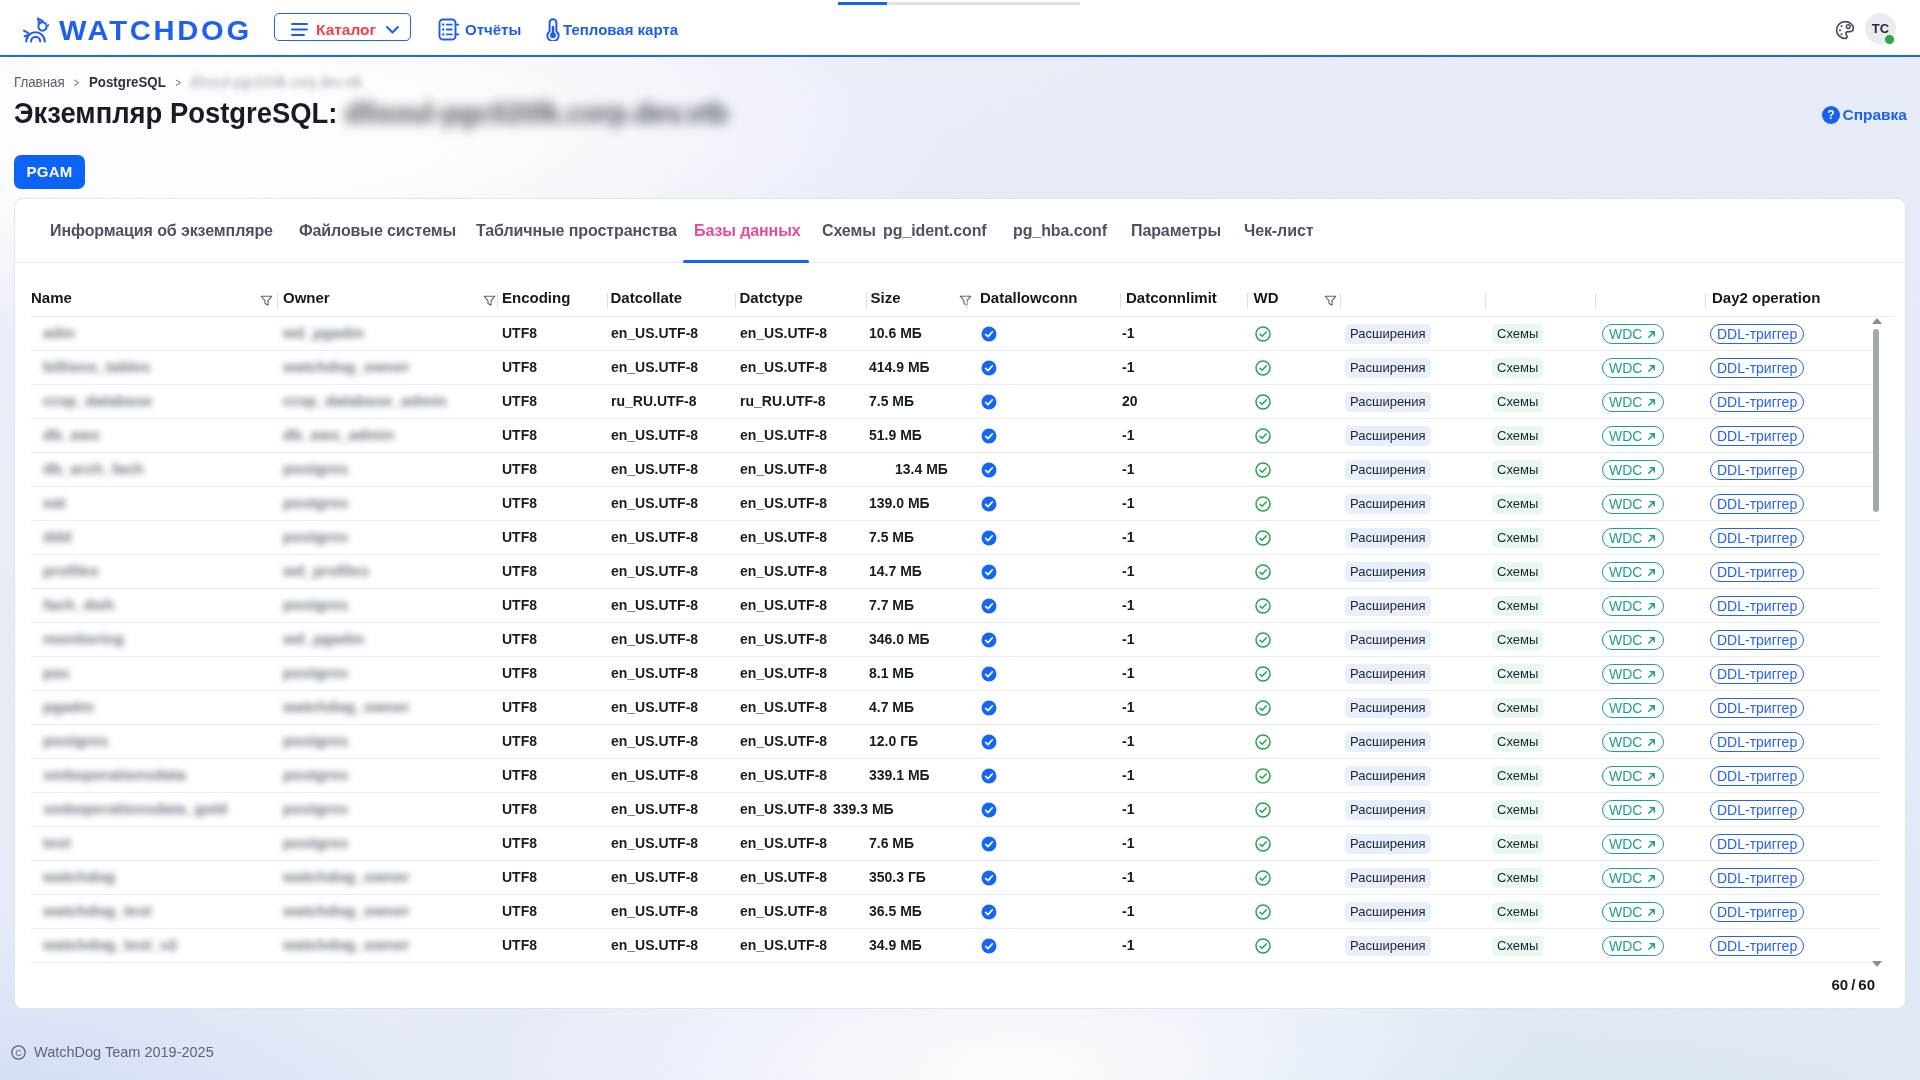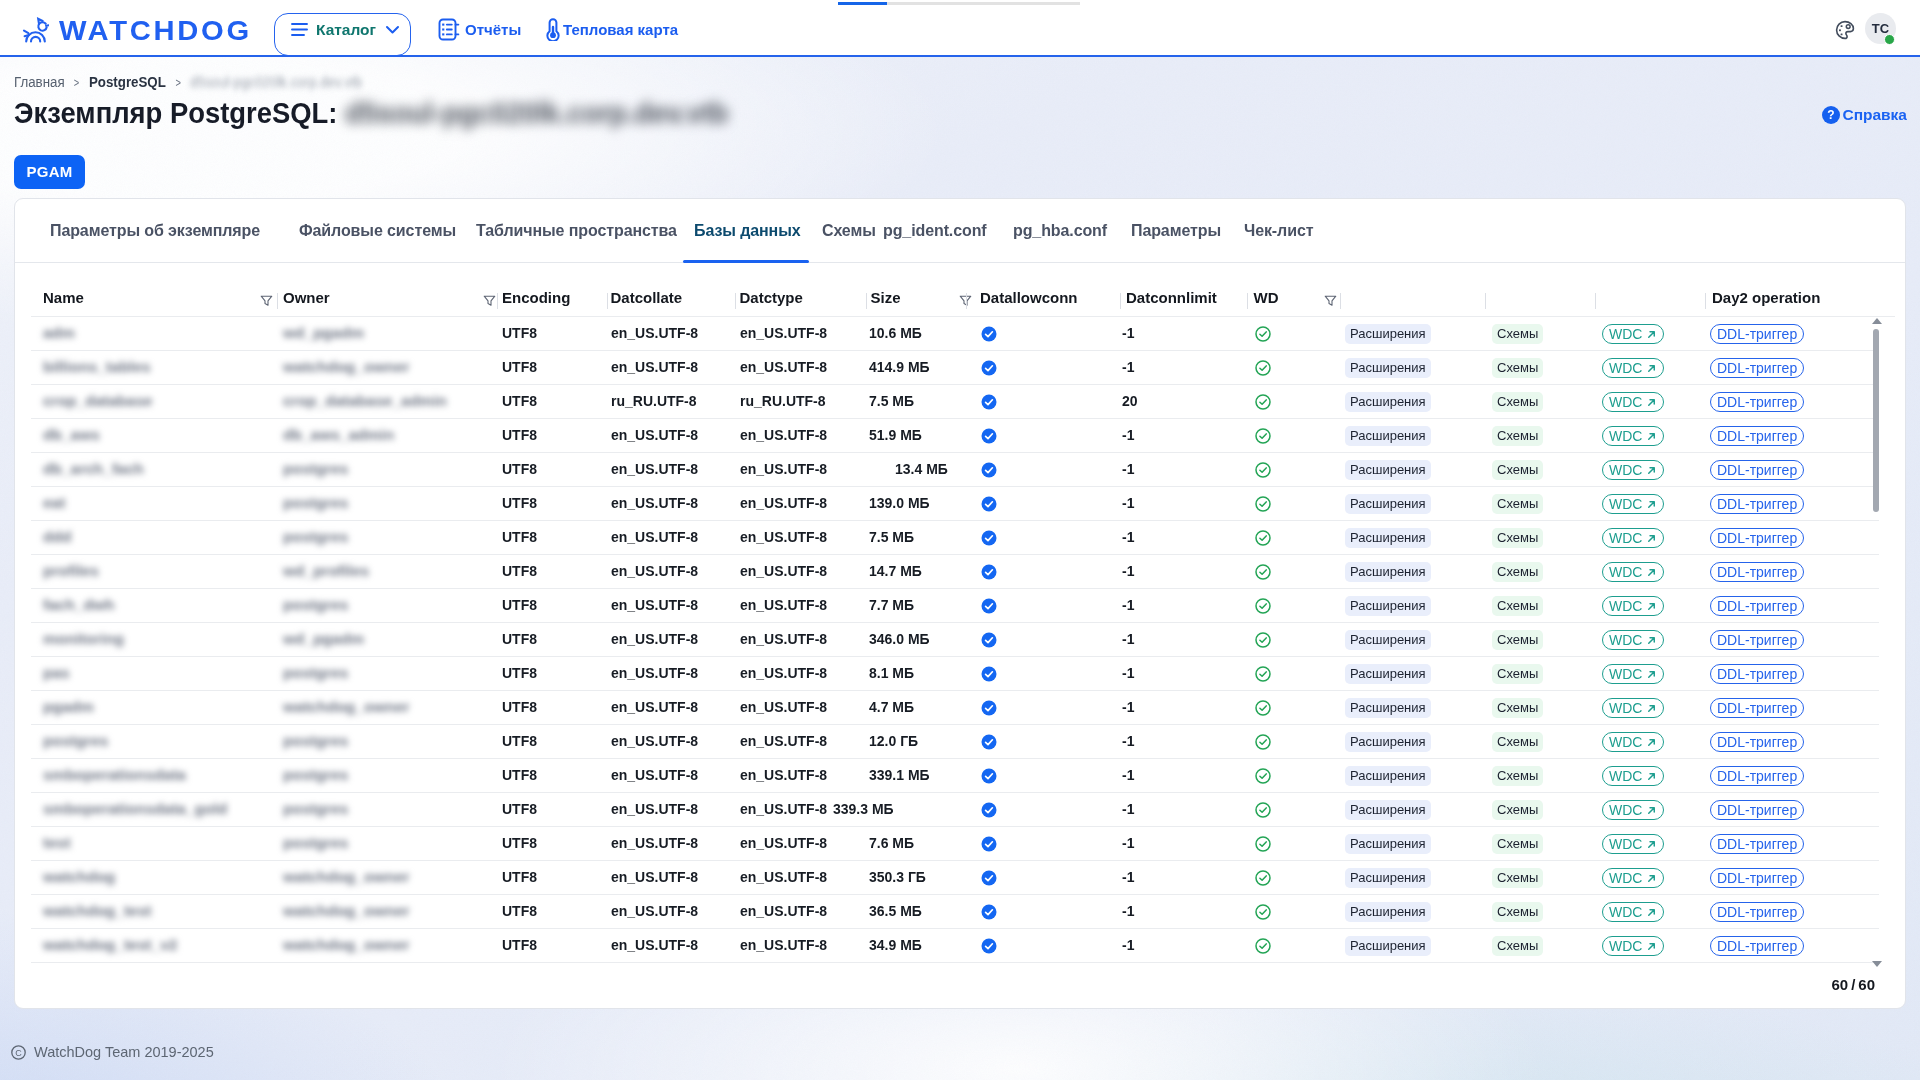--- a/index.html
+++ b/index.html
@@ -11,21 +11,21 @@
     radial-gradient(850px 450px at -2% 110%, rgba(125,162,233,0.28), rgba(125,162,233,0) 62%),
     radial-gradient(1050px 280px at 10% 12%, rgba(255,255,255,0.97) 25%, rgba(255,255,255,0) 72%),
     linear-gradient(155deg, #f1f4fa 0%, #e9edf8 30%, #e7ecf8 60%, #e2e9f6 100%);
 }
 .noise {position:absolute; left:0; top:0; width:1920px; height:1080px; z-index:0; opacity:0.55;}
 .nav {position:absolute; left:0; top:0; width:1920px; height:57px; background:#ffffff; border-bottom:2px solid #2563eb; z-index:5;}
 .lbar1 {position:absolute; left:838px; top:2px; width:49px; height:3px; background:#1565e8; z-index:6;}
 .lbar2 {position:absolute; left:887px; top:2px; width:193px; height:3px; background:#e2e2e2; z-index:6;}
 .logo-ico {position:absolute; left:22px; top:17px;}
 .logo-txt {position:absolute; left:59px; top:16px; font-size:27px; font-weight:700; color:#2060f0; letter-spacing:2.5px; transform:scaleX(1.08); transform-origin:left;}
-.cat-btn {position:absolute; left:274px; top:13px; width:137px; height:43px; border:1.5px solid #2463ee; border-radius:14px; color:#0f766e; z-index:6;}
+.cat-btn {position:absolute; left:274px; top:13px; width:137px; height:28px; border:1.5px solid #2463ee; border-radius:5px; color:#ef4444; z-index:6;}
 .cat-ham {position:absolute; left:16px; top:8px;}
 .cat-txt {position:absolute; left:41px; top:7px; font-size:15.5px; font-weight:700;}
 .cat-chev {position:absolute; left:110px; top:11px;}
 .navlink {position:absolute; top:0; height:57px; z-index:6; color:#1b5df0; font-size:15px; font-weight:700; white-space:nowrap;}
 .nl-ico {position:absolute; top:18px;}
 .nl-txt {position:absolute; top:21px;}
 .palette {position:absolute; left:1835px; top:20px; z-index:6;}
 .avatar {position:absolute; left:1865px; top:13px; width:31px; height:31px; border-radius:50%; background:#e9ebef; z-index:6; text-align:center; line-height:31px; font-size:13px; font-weight:700; color:#232c3d;}
 .avdot {position:absolute; left:1884px; top:34px; width:11px; height:11px; border-radius:50%; background:#28a648; border:1.5px solid #ffffff; z-index:7;}
 .crumbs {position:absolute; left:14px; top:74px; font-size:14px; color:#56606f; z-index:2; white-space:nowrap; transform:scaleX(0.95); transform-origin:left;}
@@ -33,21 +33,21 @@
 .csep {display:inline-block; margin:0 9px; color:#6a7383; font-size:13px; transform:scaleX(0.75);}
 .blur1 {color:#959ca8; filter:blur(3px); font-size:14px;}
 .title {position:absolute; left:14px; top:97px; font-size:29px; font-weight:700; color:#171c28; z-index:2; white-space:nowrap; transform:scaleX(0.945); transform-origin:left;}
 .blur2 {color:#4b515c; filter:blur(6px); font-weight:700;}
 .help {position:absolute; right:13px; top:106px; z-index:2; font-size:15.5px; font-weight:700; color:#1b63f2; white-space:nowrap;}
 .help svg {vertical-align:-4px; margin-right:2px;}
 .pgam {position:absolute; left:14px; top:155px; width:71px; height:34px; background:#0d63f5; border-radius:7px; color:#ffffff; font-size:15px; font-weight:700; text-align:center; line-height:34px; z-index:2; letter-spacing:0.3px;}
 .card {position:absolute; left:14px; top:198px; width:1892px; height:811px; background:#ffffff; border:1px solid #e1e4ea; border-radius:9px; z-index:1;}
 .tabs {position:absolute; left:0; top:0; width:1890px; height:64px; border-bottom:1px solid #e4e7ec;}
 .tab {position:absolute; top:23px; font-size:16px; letter-spacing:-0.1px; font-weight:700; color:#4a5264; white-space:nowrap;}
-.tab.act {color:#0c4a6e;}
+.tab.act {color:#ec4899;}
 .underline {position:absolute; left:668px; top:61px; width:126px; height:3px; background:#1a62f0; border-radius:2px;}
 .thead {position:absolute; left:16px; top:64px; width:1864px; height:53.5px; border-bottom:1px solid #eaecef;}
 .th {position:absolute; top:26px; font-size:15px; font-weight:700; color:#14181f; white-space:nowrap;}
 .vsep {position:absolute; top:30px; width:1px; height:16px; background:#dcdfe5;}
 .fun {position:absolute; top:29.5px;}
 .tbody {position:absolute; left:16px; top:117.5px; width:1864px; height:646px; overflow:hidden;}
 .tr {position:absolute; left:0; width:1848px; height:34px; border-bottom:1px solid #eaecef;}
 .tr span {position:absolute; white-space:nowrap;}
 .c {top:8.5px; font-size:14px; font-weight:700; color:#171c24;}
 .num {font-weight:700;}
@@ -148,33 +148,33 @@
 <div class="crumbs">Главная<span class="csep">&gt;</span><b>PostgreSQL</b><span class="csep">&gt;</span><span class="blur1">d5soul-pgc020lk.corp.dev.vtb</span></div>
 <div class="title">Экземпляр PostgreSQL: <span class="blur2">d5soul-pgc020lk.corp.dev.vtb</span></div>
 <div class="help"><svg width="18" height="18" viewBox="0 0 18 18">
       <circle cx="9" cy="9" r="9" fill="#1560ef"></circle>
       <text x="9" y="13.2" text-anchor="middle" font-size="12" font-weight="bold" fill="#ffffff" font-family="Liberation Sans, sans-serif">?</text>
     </svg>Справка</div>
 <div class="pgam">PGAM</div>
 
 <div class="card">
   <div class="tabs">
-    <span class="tab" style="left:35px">Параметры об экземпляре</span>
+    <span class="tab" style="left:35px">Информация об экземпляре</span>
     <span class="tab" style="left:284px">Файловые системы</span>
     <span class="tab" style="left:461px">Табличные пространства</span>
     <span class="tab act" style="left:679px">Базы данных</span>
     <span class="tab" style="left:807px">Схемы</span>
     <span class="tab" style="left:868px">pg_ident.conf</span>
     <span class="tab" style="left:998px">pg_hba.conf</span>
     <span class="tab" style="left:1116px">Параметры</span>
     <span class="tab" style="left:1229px">Чек-лист</span>
     <div class="underline"></div>
   </div>
   <div class="thead">
-    <span class="th" style="left:12px">Name</span>
+    <span class="th" style="left:0">Name</span>
     <span class="th" style="left:252px">Owner</span>
     <span class="th" style="left:471px">Encoding</span>
     <span class="th" style="left:579.5px">Datcollate</span>
     <span class="th" style="left:708.5px">Datctype</span>
     <span class="th" style="left:839.5px">Size</span>
     <span class="th" style="left:949px">Datallowconn</span>
     <span class="th" style="left:1095px">Datconnlimit</span>
     <span class="th" style="left:1222.5px">WD</span>
     <span class="th" style="left:1681px">Day2 operation</span>
     <span class="fun" style="left:229px"><svg width="13" height="12" viewBox="0 0 13 12">

